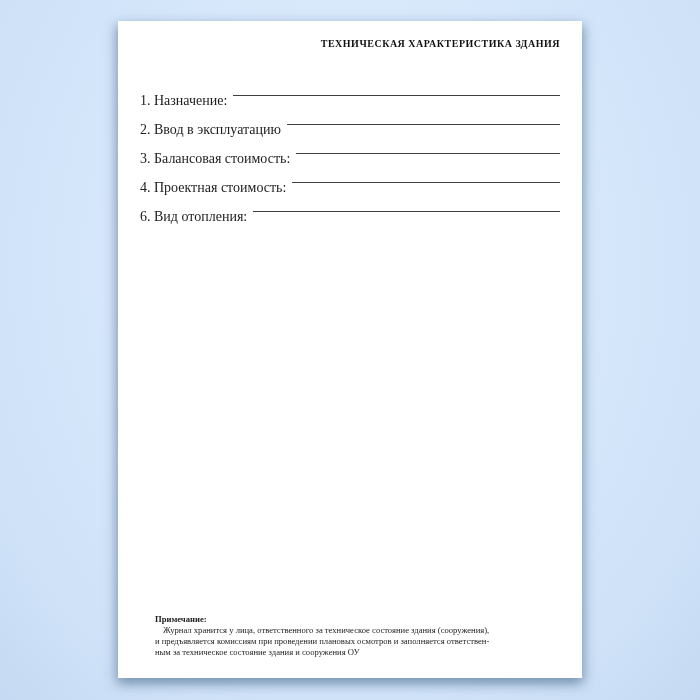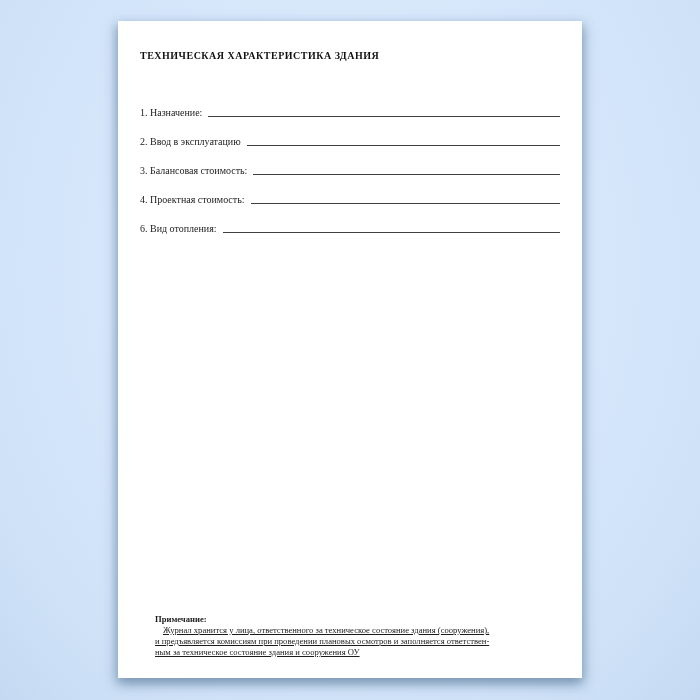--- a/index.html
+++ b/index.html
@@ -26,37 +26,36 @@
     background: #ffffff;
     box-shadow:
       0 6px 12px rgba(96, 126, 158, 0.50),
       3px 4px 9px rgba(110, 140, 170, 0.35),
       -3px 4px 9px rgba(110, 140, 170, 0.35);
     box-sizing: border-box;
     padding: 17px 22px 0 22px;
     color: #1c1c1c;
   }
   .doc-title {
-    text-align: left;
+    text-align: right;
     font-weight: bold;
     font-size: 10px;
     letter-spacing: 0.5px;
     color: #111111;
     white-space: nowrap;
-    margin-top: 12px;
   }
   .field-list {
     margin-top: 46px;
   }
   .field-row {
     display: flex;
-    align-items: flex-end;
+    align-items: flex-start;
     height: 12px;
     margin-bottom: 17px;
-    font-size: 10px;
+    font-size: 14px;
     line-height: 12px;
   }
   .field-label {
     white-space: nowrap;
     color: #1c1c1c;
   }
   .field-blank {
     flex: 1;
     margin-left: 6px;
     margin-bottom: 2px;
@@ -70,21 +69,20 @@
     bottom: 20px;
     font-size: 8.6px;
     line-height: 11px;
     color: #1c1c1c;
   }
   .note-heading {
     font-weight: bold;
   }
   .note-line {
     white-space: nowrap;
-    text-decoration: underline;
   }
   .note-line.first {
     text-indent: 8px;
   }
 </style>
 </head>
 <body>
 
 <div class="backdrop"></div>
 

